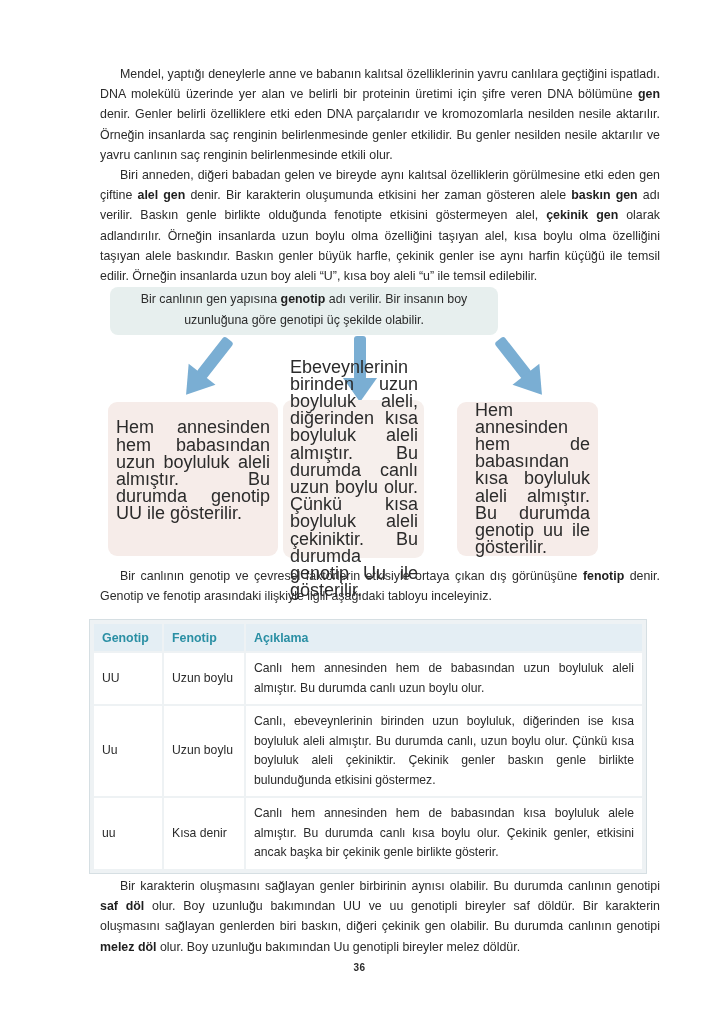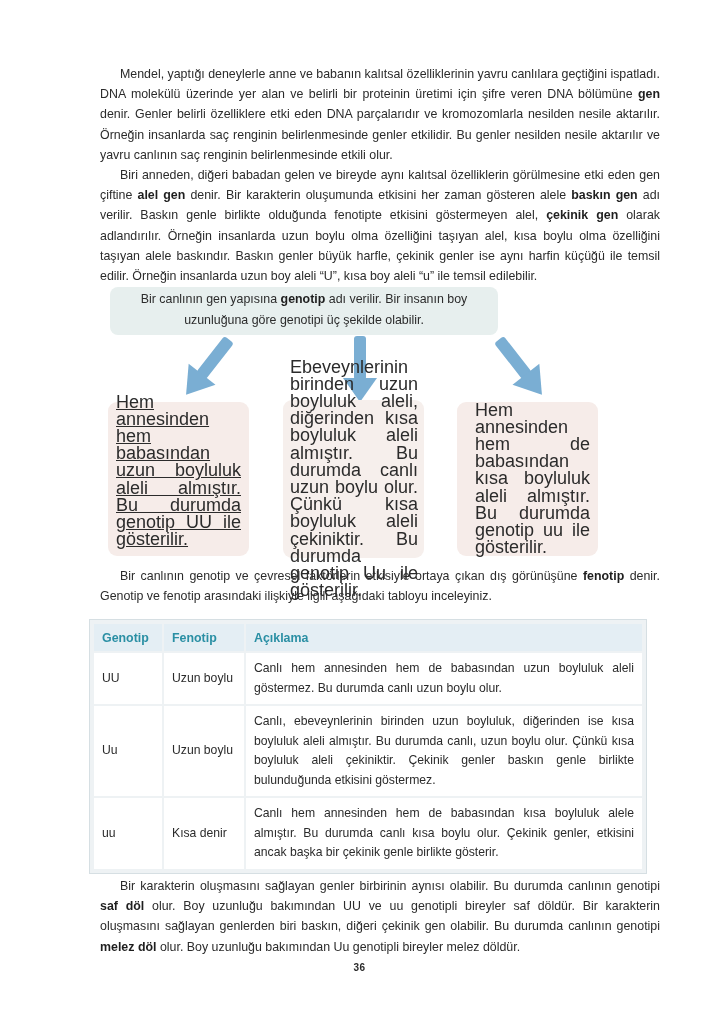--- a/index.html
+++ b/index.html
@@ -30,21 +30,21 @@
   #arrow-left { left: 172px; top: 330px; }
   #arrow-mid { left: 340px; top: 336px; }
   #arrow-right { left: 486px; top: 330px; }
 
   .card {
     position: absolute; top: 402px; height: 154px; background: #f6ece9;
     border-radius: 9px; font-size: 18px; line-height: 17.2px; color: #2b2b2b;
     box-sizing: border-box; display: flex; align-items: center;
   }
   .card .txt { text-align: justify; }
-  #card-left { left: 108px; width: 141px; padding: 0 8px 16px 8px; text-decoration: underline; }
+  #card-left { left: 108px; width: 170px; padding: 0 8px 16px 8px; }
   #card-mid { left: 283px; width: 141px; padding: 0 6px 0 7px; top: 400px; height: 158px; background: #f6efec; }
   #card-right { left: 457px; width: 141px; padding: 0 8px 0 18px; }
 
   #p3 { top: 566px; }
 
   .table-wrap {
     position: absolute; left: 89px; top: 619px; width: 558px;
     border: 1px solid #d6dfe3; background: #eef2f4; padding: 2px; box-sizing: border-box;
   }
   table { border-collapse: separate; border-spacing: 2px; width: 100%; }
@@ -112,21 +112,21 @@
       <tr>
         <th>Genotip</th>
         <th>Fenotip</th>
         <th class="center">Açıklama</th>
       </tr>
     </thead>
     <tbody>
       <tr>
         <td class="c1">UU</td>
         <td class="c2">Uzun boylu</td>
-        <td>Canlı hem annesinden hem de babasından uzun boyluluk aleli göstermez. Bu durumda canlı uzun boylu olur.</td>
+        <td>Canlı hem annesinden hem de babasından uzun boyluluk aleli almıştır. Bu durumda canlı uzun boylu olur.</td>
       </tr>
       <tr>
         <td class="c1">Uu</td>
         <td class="c2">Uzun boylu</td>
         <td>Canlı, ebeveynlerinin birinden uzun boyluluk, diğerinden ise kısa boyluluk aleli almıştır. Bu durumda canlı, uzun boylu olur. Çünkü kısa boyluluk aleli çekiniktir. Çekinik genler baskın genle birlikte bulunduğunda etkisini göstermez.</td>
       </tr>
       <tr>
         <td class="c1">uu</td>
         <td class="c2">Kısa denir</td>
         <td>Canlı hem annesinden hem de babasından kısa boyluluk alele almıştır. Bu durumda canlı kısa boylu olur. Çekinik genler, etkisini ancak başka bir çekinik genle birlikte gösterir.</td>

